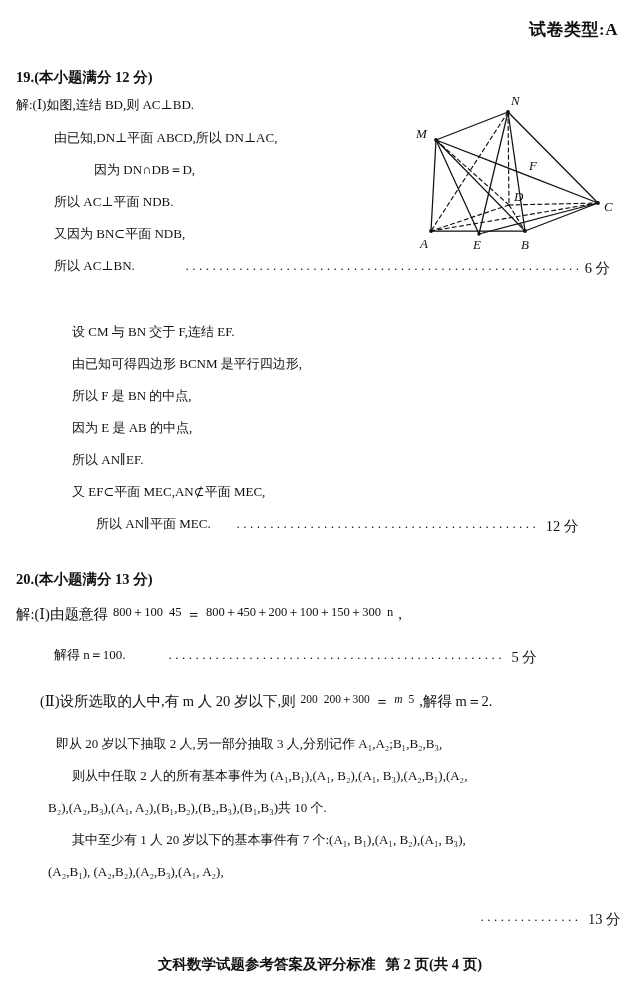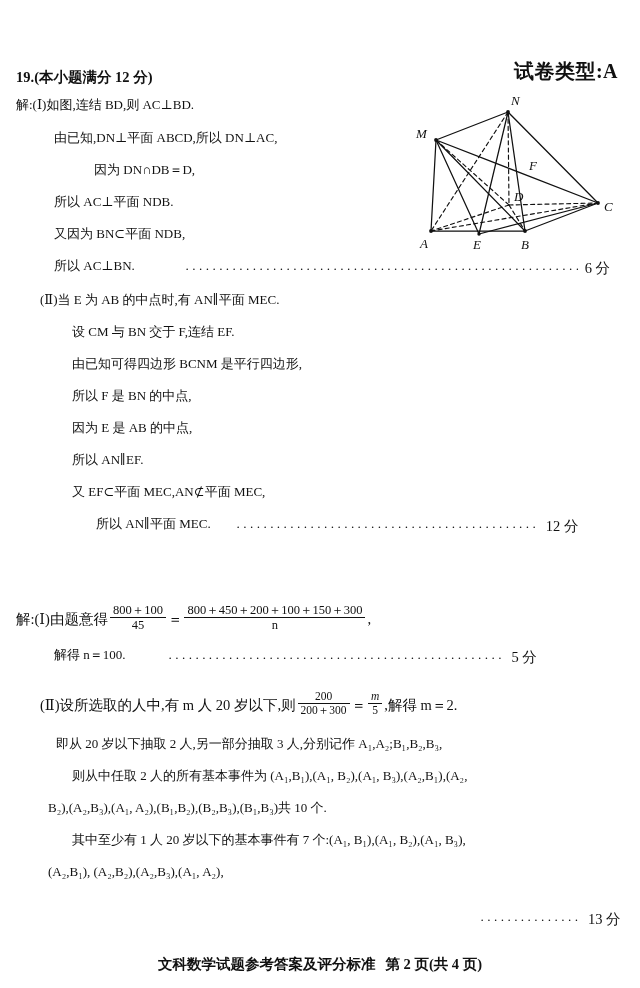--- a/index.html
+++ b/index.html
@@ -21,25 +21,24 @@
     left: 0; top: 0;
     width: 640px;
     height: 988px;
   }
 
   
   .exam-type {
     position: absolute;
     right: 22px;
     top: 18px;
-    font-size: 20px;
+    font-size: 17px;
     font-weight: bold;
     letter-spacing: 0.5px;
     white-space: nowrap;
-    margin-top: 40px;
   }
 
   
   .line {
     position: absolute;
     font-size: 13px;
     line-height: 1.1;
     white-space: nowrap;
   }
   .ital {
@@ -71,21 +70,21 @@
   }
   .score {
     margin-left: 7px;
     font-size: 14.5px;
     white-space: nowrap;
   }
 
   
   .frac {
     display: inline-flex;
-    flex-direction: column;
+    flex-direction: row;
     align-items: center;
     vertical-align: middle;
     margin: 0 2px;
     position: relative;
     top: -0.15em;
   }
   .frac .num, .frac .den {
     display: block;
     font-size: 12.5px;
     line-height: 1.15;
@@ -147,21 +146,20 @@
   <div class="line" style="left:54px; top:163px;margin-left:40px;">因为 DN∩DB＝D,</div>
   <div class="line" style="left:54px; top:195px;">所以 AC⊥平面 NDB.</div>
   <div class="line" style="left:54px; top:227px;">又因为 BN⊂平面 NDB,</div>
   <div class="line" style="left:54px; top:259px;">所以 AC⊥BN.</div>
 
   <div class="leader" style="left:185px; top:259px; width:425px;">
     <span class="dots">····························································</span>
     <span class="score">6 分</span>
   </div>
 
-  <div class="line" style="left:40px; top:293px;">(Ⅱ)当 E 为 AB 的中点时,有 AN∥平面 MEC.</div>
 
   <div class="line" style="left:72px; top:325px;">设 CM 与 BN 交于 F,连结 EF.</div>
   <div class="line" style="left:72px; top:357px;">由已知可得四边形 BCNM 是平行四边形,</div>
   <div class="line" style="left:72px; top:389px;">所以 F 是 BN 的中点,</div>
   <div class="line" style="left:72px; top:421px;">因为 E 是 AB 的中点,</div>
   <div class="line" style="left:72px; top:453px;">所以 AN∥EF.</div>
   <div class="line" style="left:72px; top:485px;">又 EF⊂平面 MEC,AN⊄平面 MEC,</div>
   <div class="line" style="left:72px; top:517px;margin-left:24px;">所以 AN∥平面 MEC.</div>
 
   <div class="leader" style="left:236px; top:517px; width:380px;">
@@ -225,20 +223,21 @@
         <text x="149" y="82">F</text>
         <text x="134" y="113">D</text>
         <text x="224" y="123">C</text>
         <text x="40" y="160">A</text>
         <text x="93" y="161">E</text>
         <text x="141" y="161">B</text>
       </g>
     </svg>
   </div>
 
+  <div class="prob-head" style="left:16px; top:570px;">20.(本小题满分 13 分)</div>
 
   <div class="eqline" style="left:16px; top:605px;">
     <span>解:(Ⅰ)由题意得</span>
     <span class="frac">
       <span class="num">800＋100</span>
       <span class="bar"></span>
       <span class="den">45</span>
     </span>
     <span>＝</span>
     <span class="frac">

